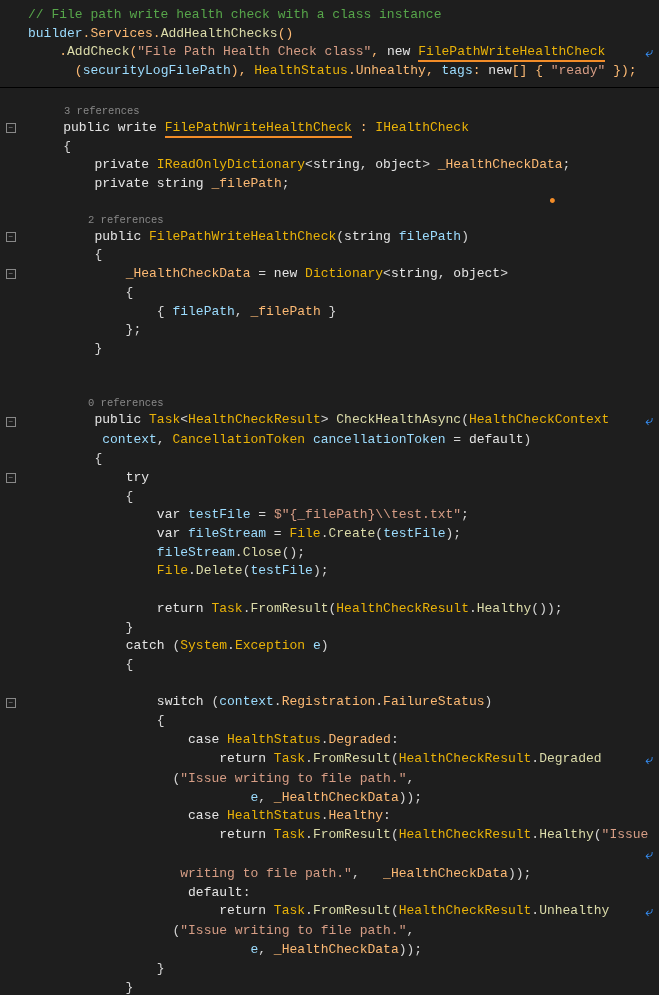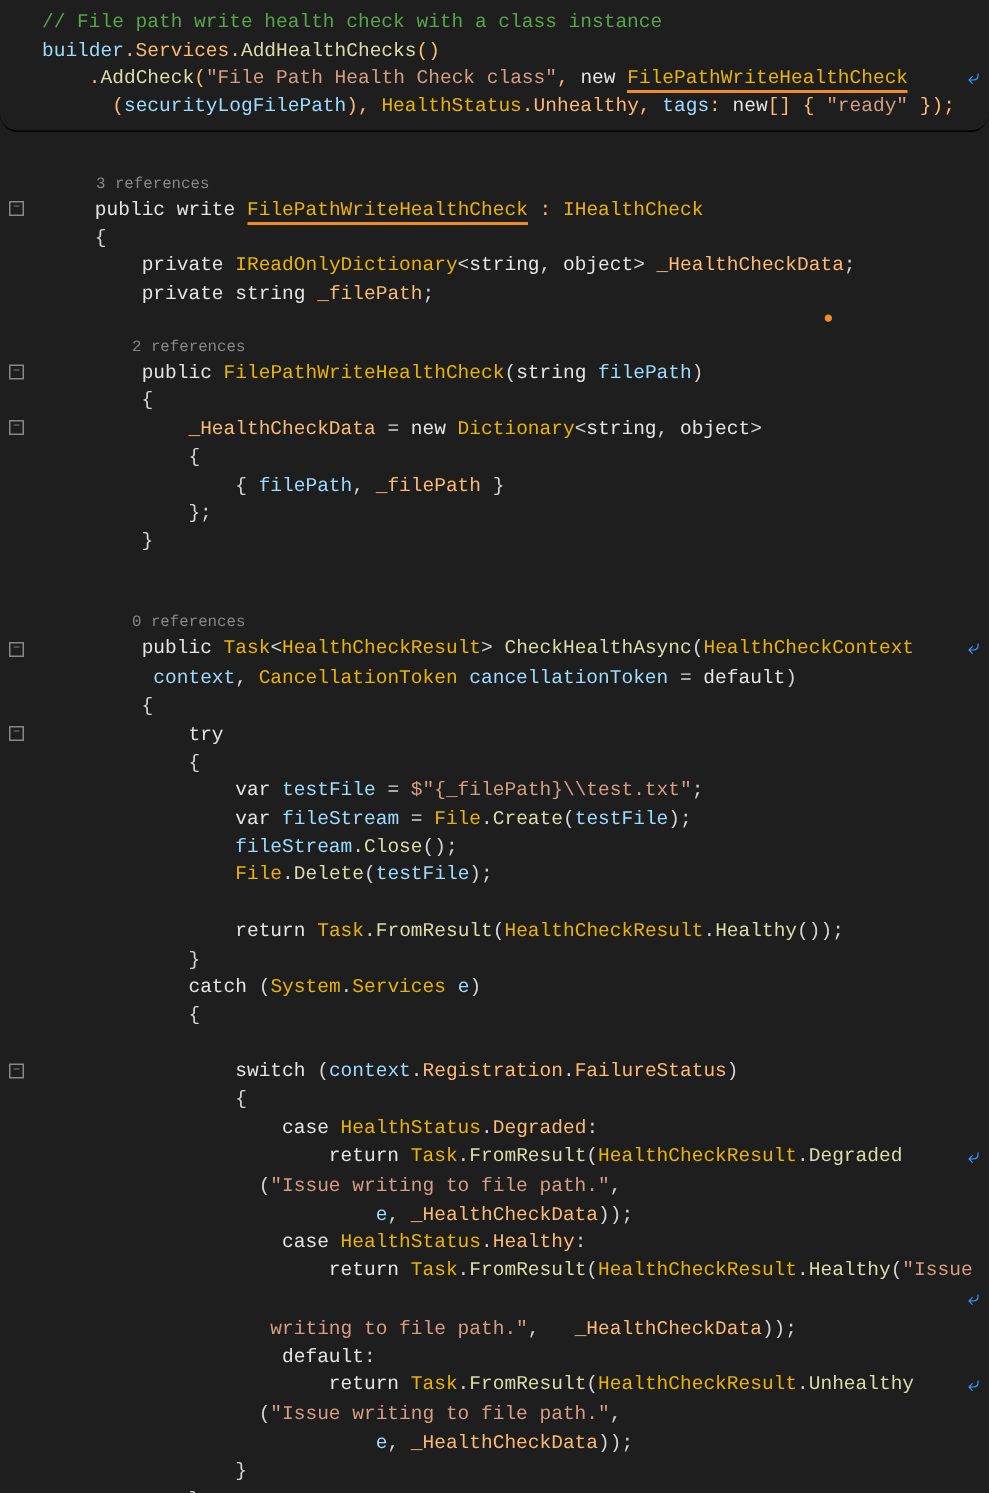--- a/index.html
+++ b/index.html
@@ -1,18 +1,18 @@
 <!DOCTYPE html>
 <html><head>
   <meta charset="utf-8">
   <style>
     * { margin: 0; padding: 0; box-sizing: border-box; }
     body { font-family: Consolas, 'Courier New', monospace; font-size: 13px; background: #1e1e1e; color: #d4d4d4; line-height: 1.44; }
     .panel { background: #1e1e1e; }
-    .panel-top { padding: 6px 0 6px 20px; border-bottom: 1px solid #000; margin-bottom: 28px; border-radius: 12px; }
+    .panel-top { padding: 6px 0 6px 20px; border-bottom: 1px solid #000; margin-bottom: 16px; }
     .fold { display: inline-block; width: 10px; height: 10px; border: 1px solid #888; font-size: 8px; line-height: 8px; text-align: center; color: #888; vertical-align: middle; margin-right: 2px; }
     .fold::before { content: "−"; }
     .refs { color: #888; font-size: 10.5px; padding-left: 40px; }
     .line { white-space: pre; padding-left: 8px; }
     
     .c-comment { color: #57A64A; }
     .c-keyword { color: #e5e5e5; }
     .c-type { color: #eab308; }
     .c-method { color: #dcdcaa; }
     .c-string { color: #d69d85; }
@@ -150,21 +150,21 @@
   <div class="row">
       <div class="margin"></div>
       <div class="code line">                <span class="c-keyword">return</span> <span class="c-type">Task</span>.<span class="c-method">FromResult</span>(<span class="c-type">HealthCheckResult</span>.<span class="c-method">Healthy</span>());</div>
     </div>
   <div class="row">
       <div class="margin"></div>
       <div class="code line">            }</div>
     </div>
   <div class="row">
       <div class="margin"></div>
-      <div class="code line">            <span class="c-keyword">catch</span> (<span class="c-type">System</span>.<span class="c-type">Services</span> <span class="c-var">e</span>)</div>
+      <div class="code line">            <span class="c-keyword">catch</span> (<span class="c-type">System</span>.<span class="c-type">Exception</span> <span class="c-var">e</span>)</div>
     </div>
   <div class="row">
       <div class="margin"></div>
       <div class="code line">            {</div>
     </div>
   <div class="row">
       <div class="margin"></div>
       <div class="code line"> </div>
     </div>
   <div class="row">

